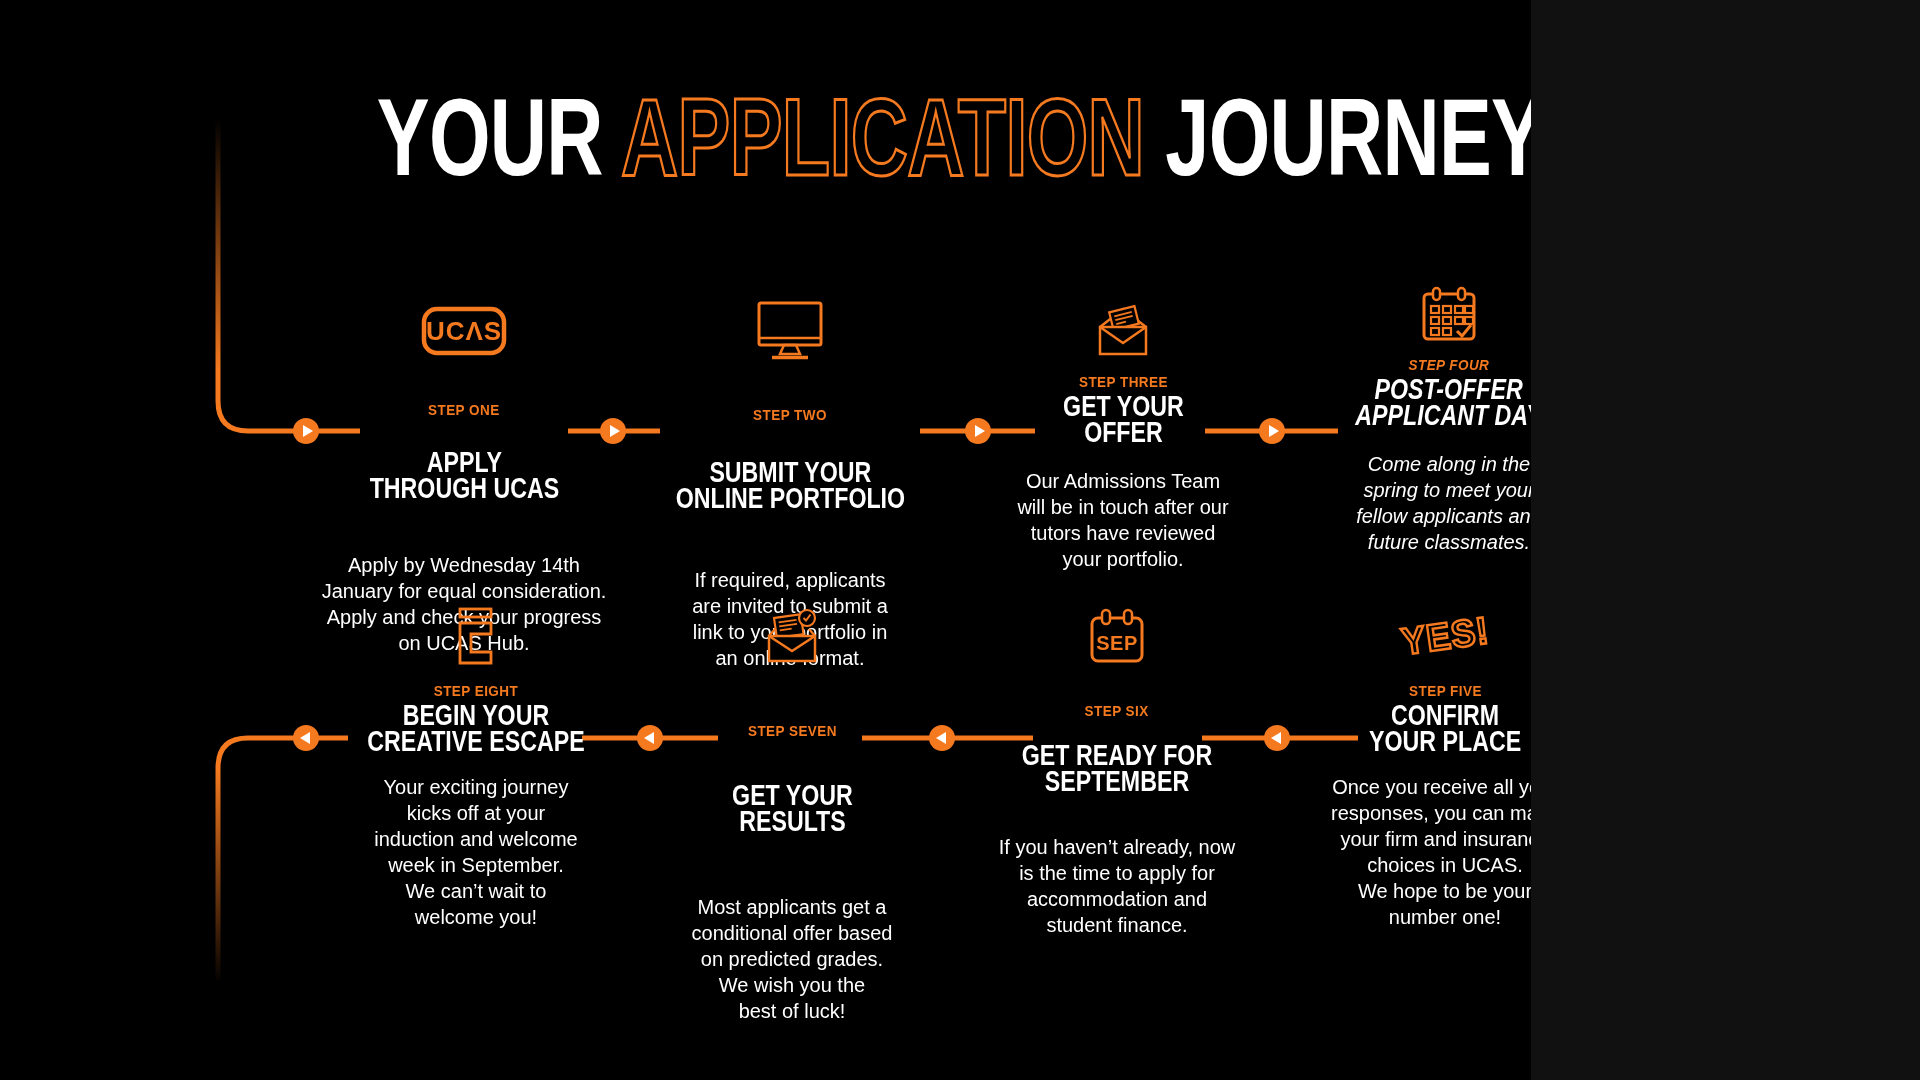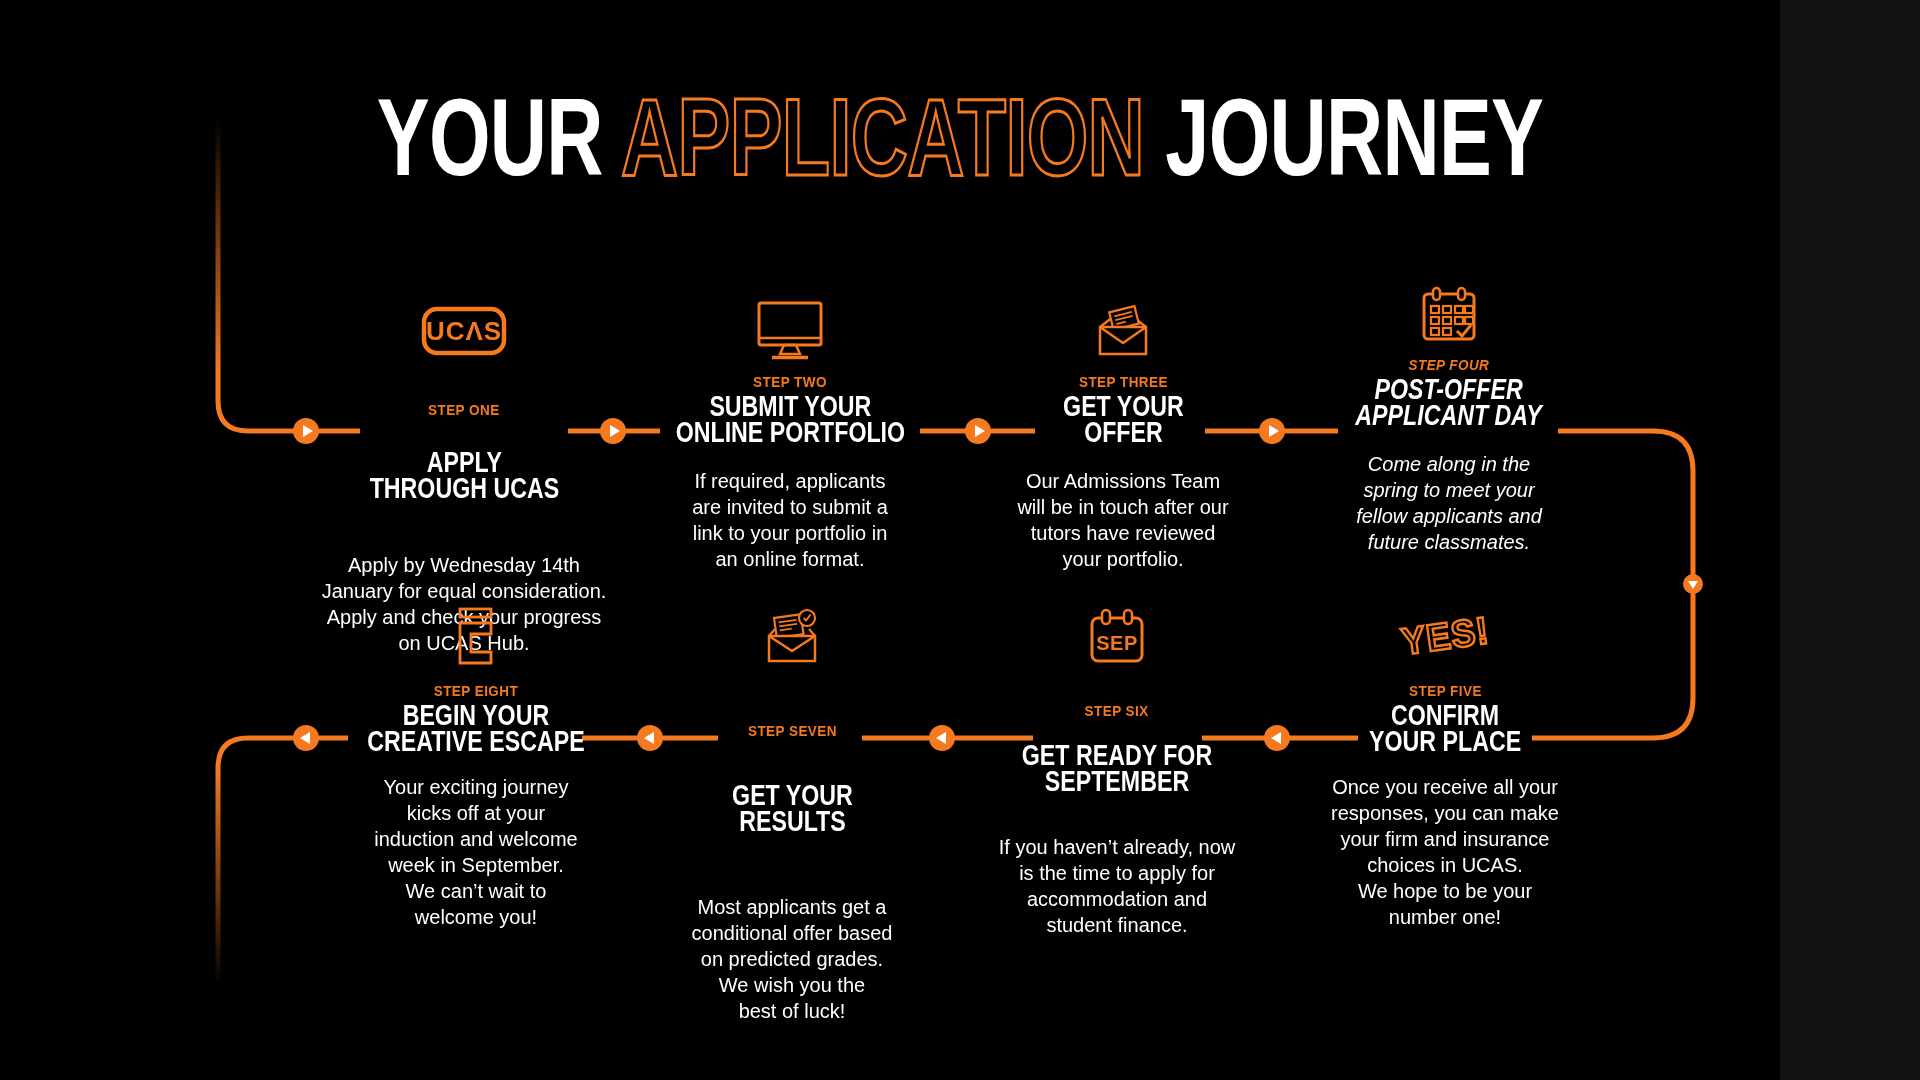--- a/index.html
+++ b/index.html
@@ -4,21 +4,21 @@
 <style>
   :root{
     --accent:#F4791F;
     --bg:#000000;
     --text:#FFFFFF;
   }
   *{margin:0;padding:0;box-sizing:border-box;}
   html,body{background:#111;}
   .canvas{
     position:relative;
-    width:1780px;height:1080px;
+    width:1531px;height:1080px;
     background:var(--bg);
     overflow:hidden;
     font-family:"Liberation Sans",sans-serif;
   }
   
   .title{
     position:absolute;top:82px;left:0;width:1920px;
     text-align:center;
     font-weight:bold;
     font-size:110px;
@@ -173,21 +173,21 @@
     </div>
     <div class="step-label">STEP ONE</div>
     <div class="step-title">APPLY
 THROUGH UCAS</div>
     <div class="step-desc">Apply by Wednesday 14th
 January for equal consideration.
 Apply and check your progress
 on UCAS Hub.</div>
   </div>
 
-  <div class="step top" style="left:610px;top:295px;">
+  <div class="step top" style="left:610px;top:295px;gap:33px;">
     <div class="iconbox">
       <svg width="70" height="60" viewBox="0 0 70 60">
         <rect class="ic" x="4" y="2" width="62" height="42" rx="2" stroke-width="3"></rect>
         <line class="ic" x1="4" y1="37" x2="66" y2="37" stroke-width="2.5"></line>
         <path class="ic" d="M29 44 H41 L45 53 H25 Z" stroke-width="2.5"></path>
         <line class="ic" x1="17" y1="56.5" x2="53" y2="56.5" stroke-width="3.5"></line>
       </svg>
     </div>
     <div class="step-label">STEP TWO</div>
     <div class="step-title">SUBMIT YOUR

